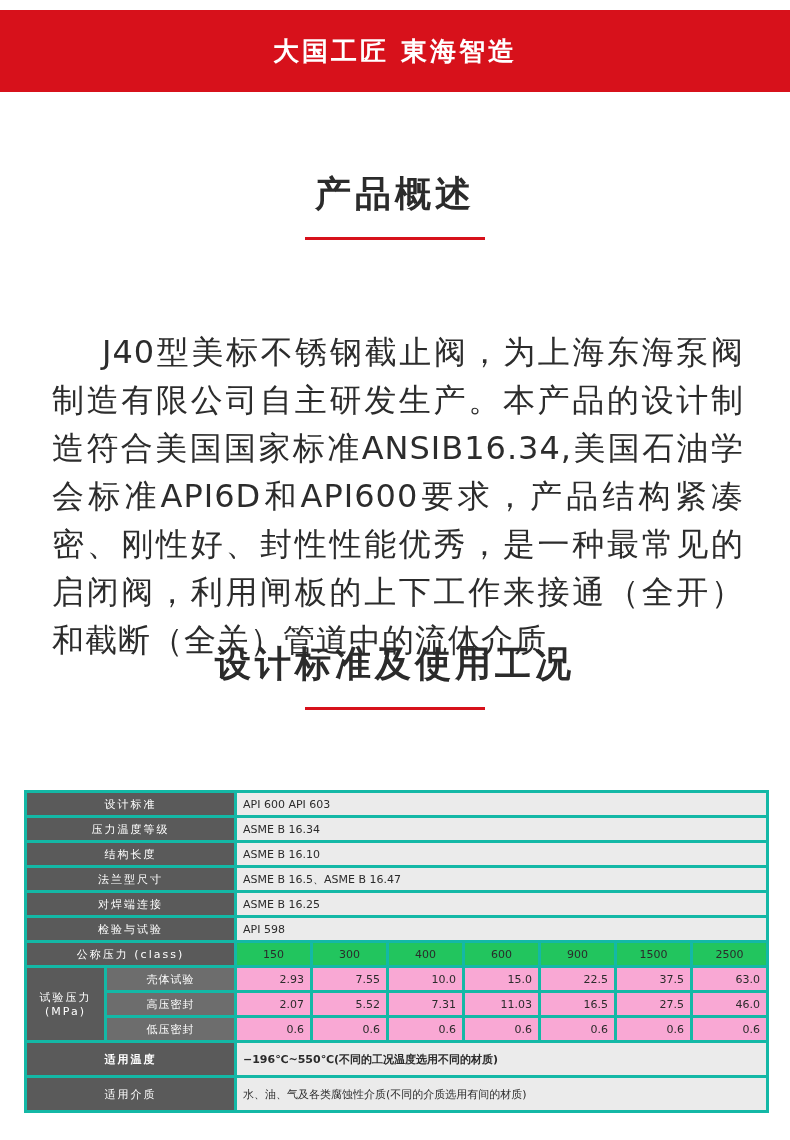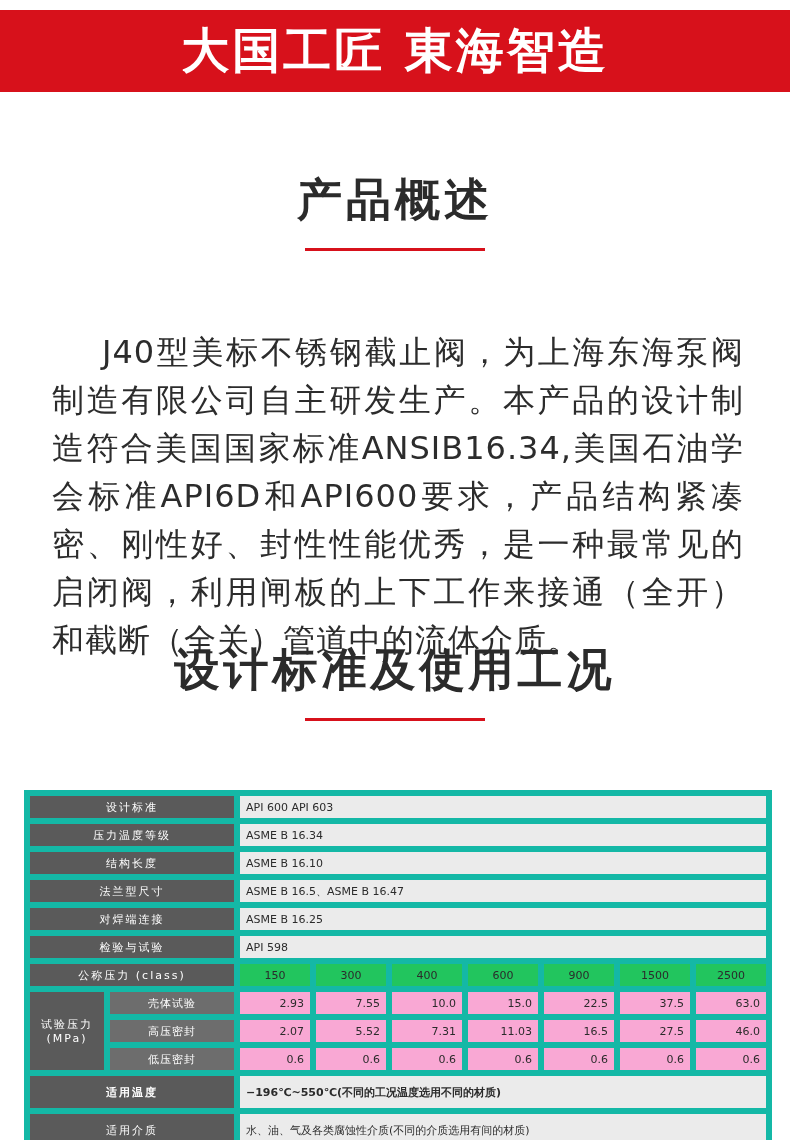--- a/index.html
+++ b/index.html
@@ -29,36 +29,36 @@
     top: 10px;
     width: 790px;
     height: 82px;
     background: #d7111b;
     display: flex;
     align-items: center;
     justify-content: center;
   }
   .banner-title {
     color: #ffffff;
-    font-size: 48px;
+    font-size: 26px;
     font-weight: bold;
     letter-spacing: 3px;
     white-space: nowrap;
     font-family: "DejaVu Sans", "Liberation Sans", sans-serif;
   }
 
   
   .section {
     position: absolute;
     left: 0;
     width: 790px;
     text-align: center;
   }
   .section-title {
-    font-size: 45px;
+    font-size: 36px;
     font-weight: bold;
     color: #2b2b2b;
     letter-spacing: 4px;
     font-family: "DejaVu Sans", "Liberation Sans", sans-serif;
     display: inline-block;
   }
   .title-underline {
     width: 180px;
     height: 3px;
     background: #d7111b;
@@ -94,21 +94,21 @@
   }
   table.spec {
     width: 742px;
     border-collapse: collapse;
     table-layout: fixed;
     font-size: 11px;
     color: #2b2b2b;
     font-family: "DejaVu Sans", "Liberation Sans", sans-serif;
   }
   table.spec td {
-    border: 6px solid #14b8a6;
+    border: 3px solid #14b8a6;
     height: 22px;
     padding: 0 6px;
     vertical-align: middle;
   }
   td.label {
     background: #5a5a5a;
     color: #ffffff;
     text-align: center;
     letter-spacing: 2px;
     font-size: 11px;

